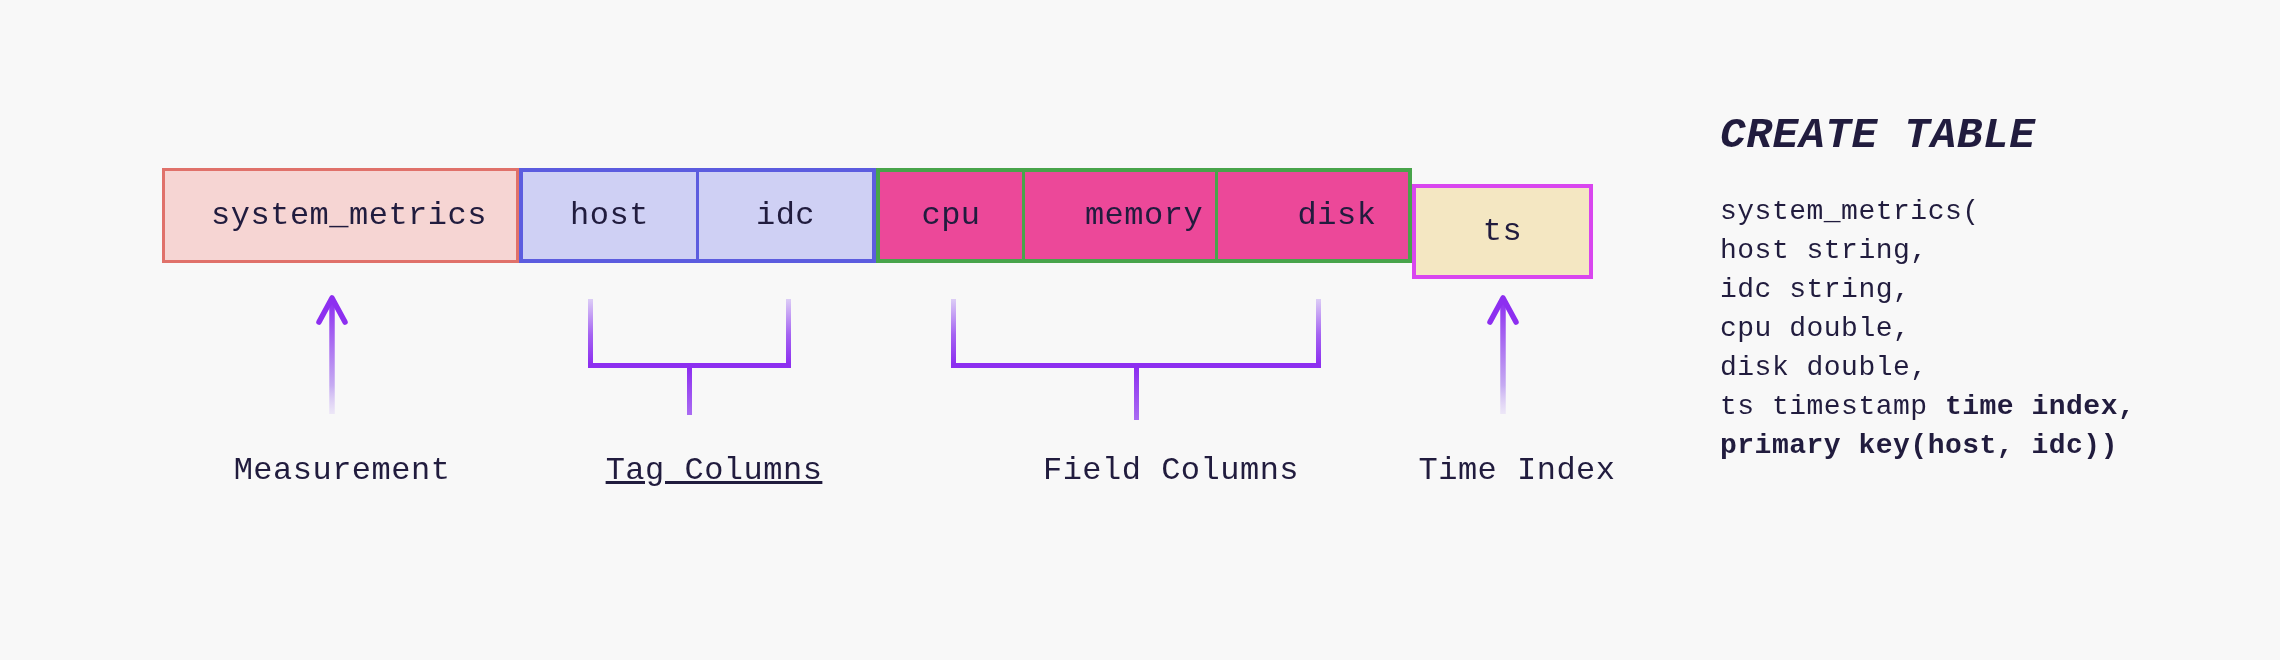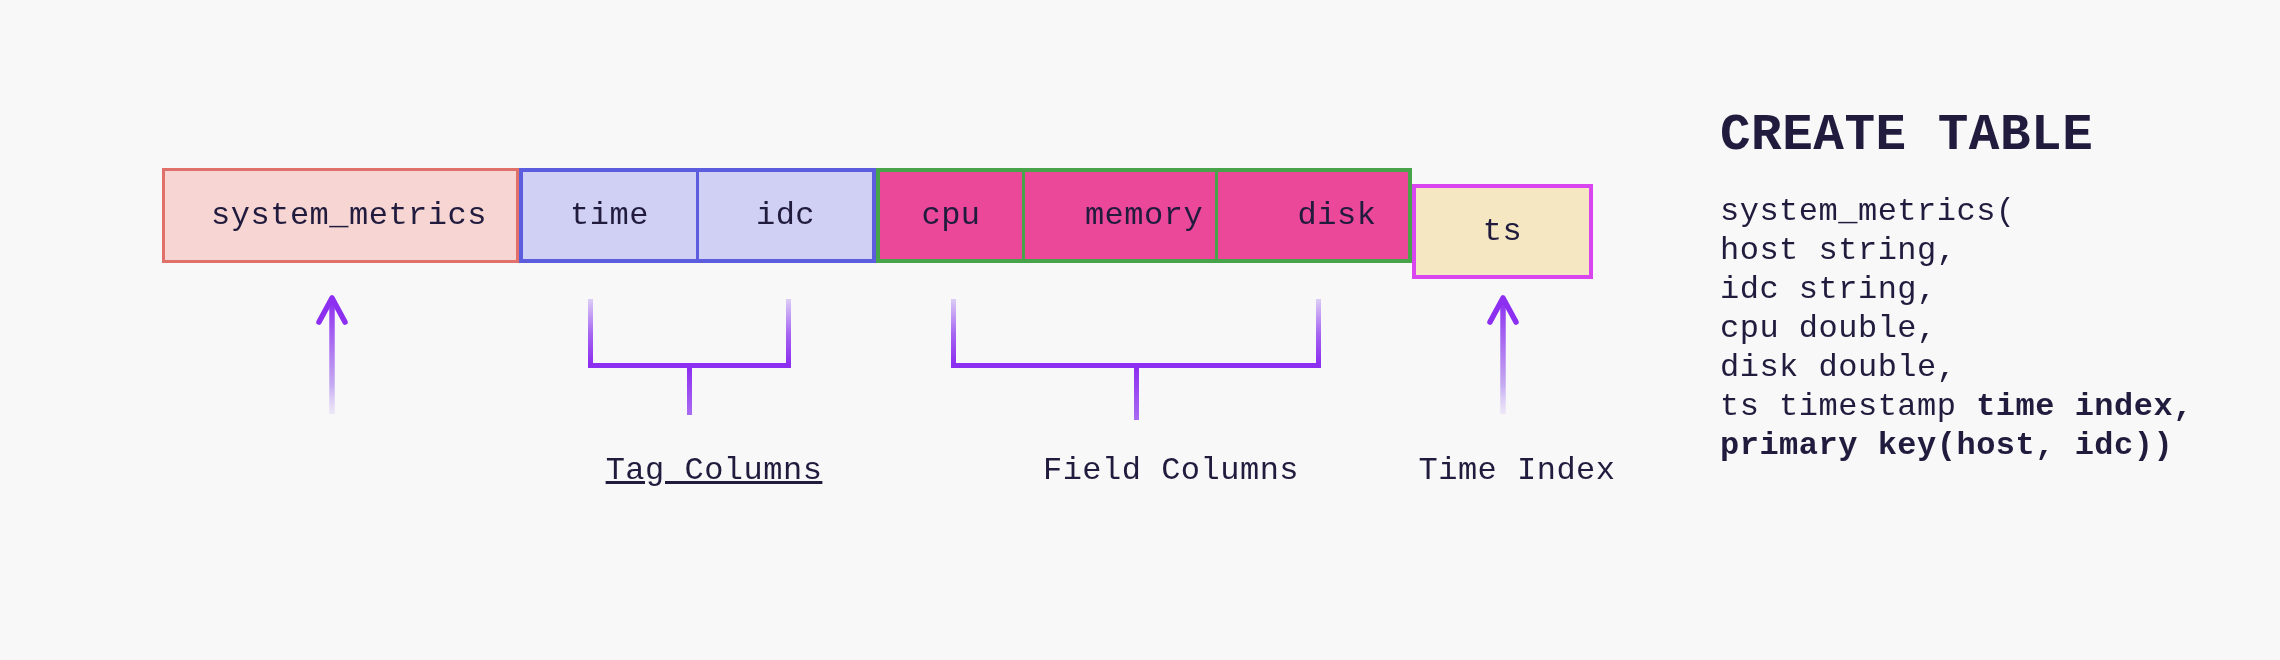--- a/index.html
+++ b/index.html
@@ -78,46 +78,47 @@
     letter-spacing: 0.5px;
   }
   .anno-measurement { left: 342px; }
   .anno-tag         { left: 714px; text-decoration: underline; }
   .anno-field       { left: 1171px; }
   .anno-time        { left: 1517px; }
 
   
   .sql-panel { position: absolute; left: 1720px; top: 112px; }
   .sql-heading {
-    font-size: 51px;
+    font-size: 43px;
     font-weight: bold;
     line-height: 48px;
     letter-spacing: 0.5px;
     white-space: nowrap;
+    font-style: italic;
   }
   .sql-lines { margin-top: 32px; }
   .code-line {
-    font-size: 32px;
+    font-size: 28px;
     line-height: 39px;
     white-space: pre;
     letter-spacing: 0.5px;
   }
   .code-line b { font-weight: bold; margin-top: 12px; }
 </style>
 </head>
 <body>
 
 <div class="canvas">
 
   <div class="group g-measurement">
     <div class="cell">system_metrics</div>
   </div>
 
   <div class="group g-tag">
-    <div class="cell">time</div>
+    <div class="cell">host</div>
     <div class="cell">idc</div>
   </div>
 
   <div class="group g-field">
     <div class="cell">cpu</div>
     <div class="cell">memory</div>
     <div class="cell">disk</div>
   </div>
 
   <div class="group g-time">
@@ -155,20 +156,21 @@
       <linearGradient id="agrad2" gradientUnits="userSpaceOnUse" x1="20" y1="8" x2="20" y2="122">
         <stop offset="0" stop-color="#8d2ff0"></stop>
         <stop offset="0.75" stop-color="#c6abf2"></stop>
         <stop offset="1" stop-color="#e3d8f6" stop-opacity="0.55"></stop>
       </linearGradient>
     </defs>
     <line x1="20" y1="8" x2="20" y2="122" stroke="url(#agrad2)" stroke-width="5.5"></line>
     <polyline points="7,30 20,6 33,30" fill="none" stroke="#8d2ff0" stroke-width="5.5" stroke-linecap="round" stroke-linejoin="round"></polyline>
   </svg>
 
+  <div class="anno-label anno-measurement">Measurement</div>
   <div class="anno-label anno-tag">Tag Columns</div>
   <div class="anno-label anno-field">Field Columns</div>
   <div class="anno-label anno-time">Time Index</div>
 
   <div class="sql-panel">
     <div class="sql-heading">CREATE TABLE</div>
     <div class="sql-lines">
       <div class="code-line"><span>system_metrics(</span><b></b></div>
       <div class="code-line"><span>host string,</span><b></b></div>
       <div class="code-line"><span>idc string,</span><b></b></div>

